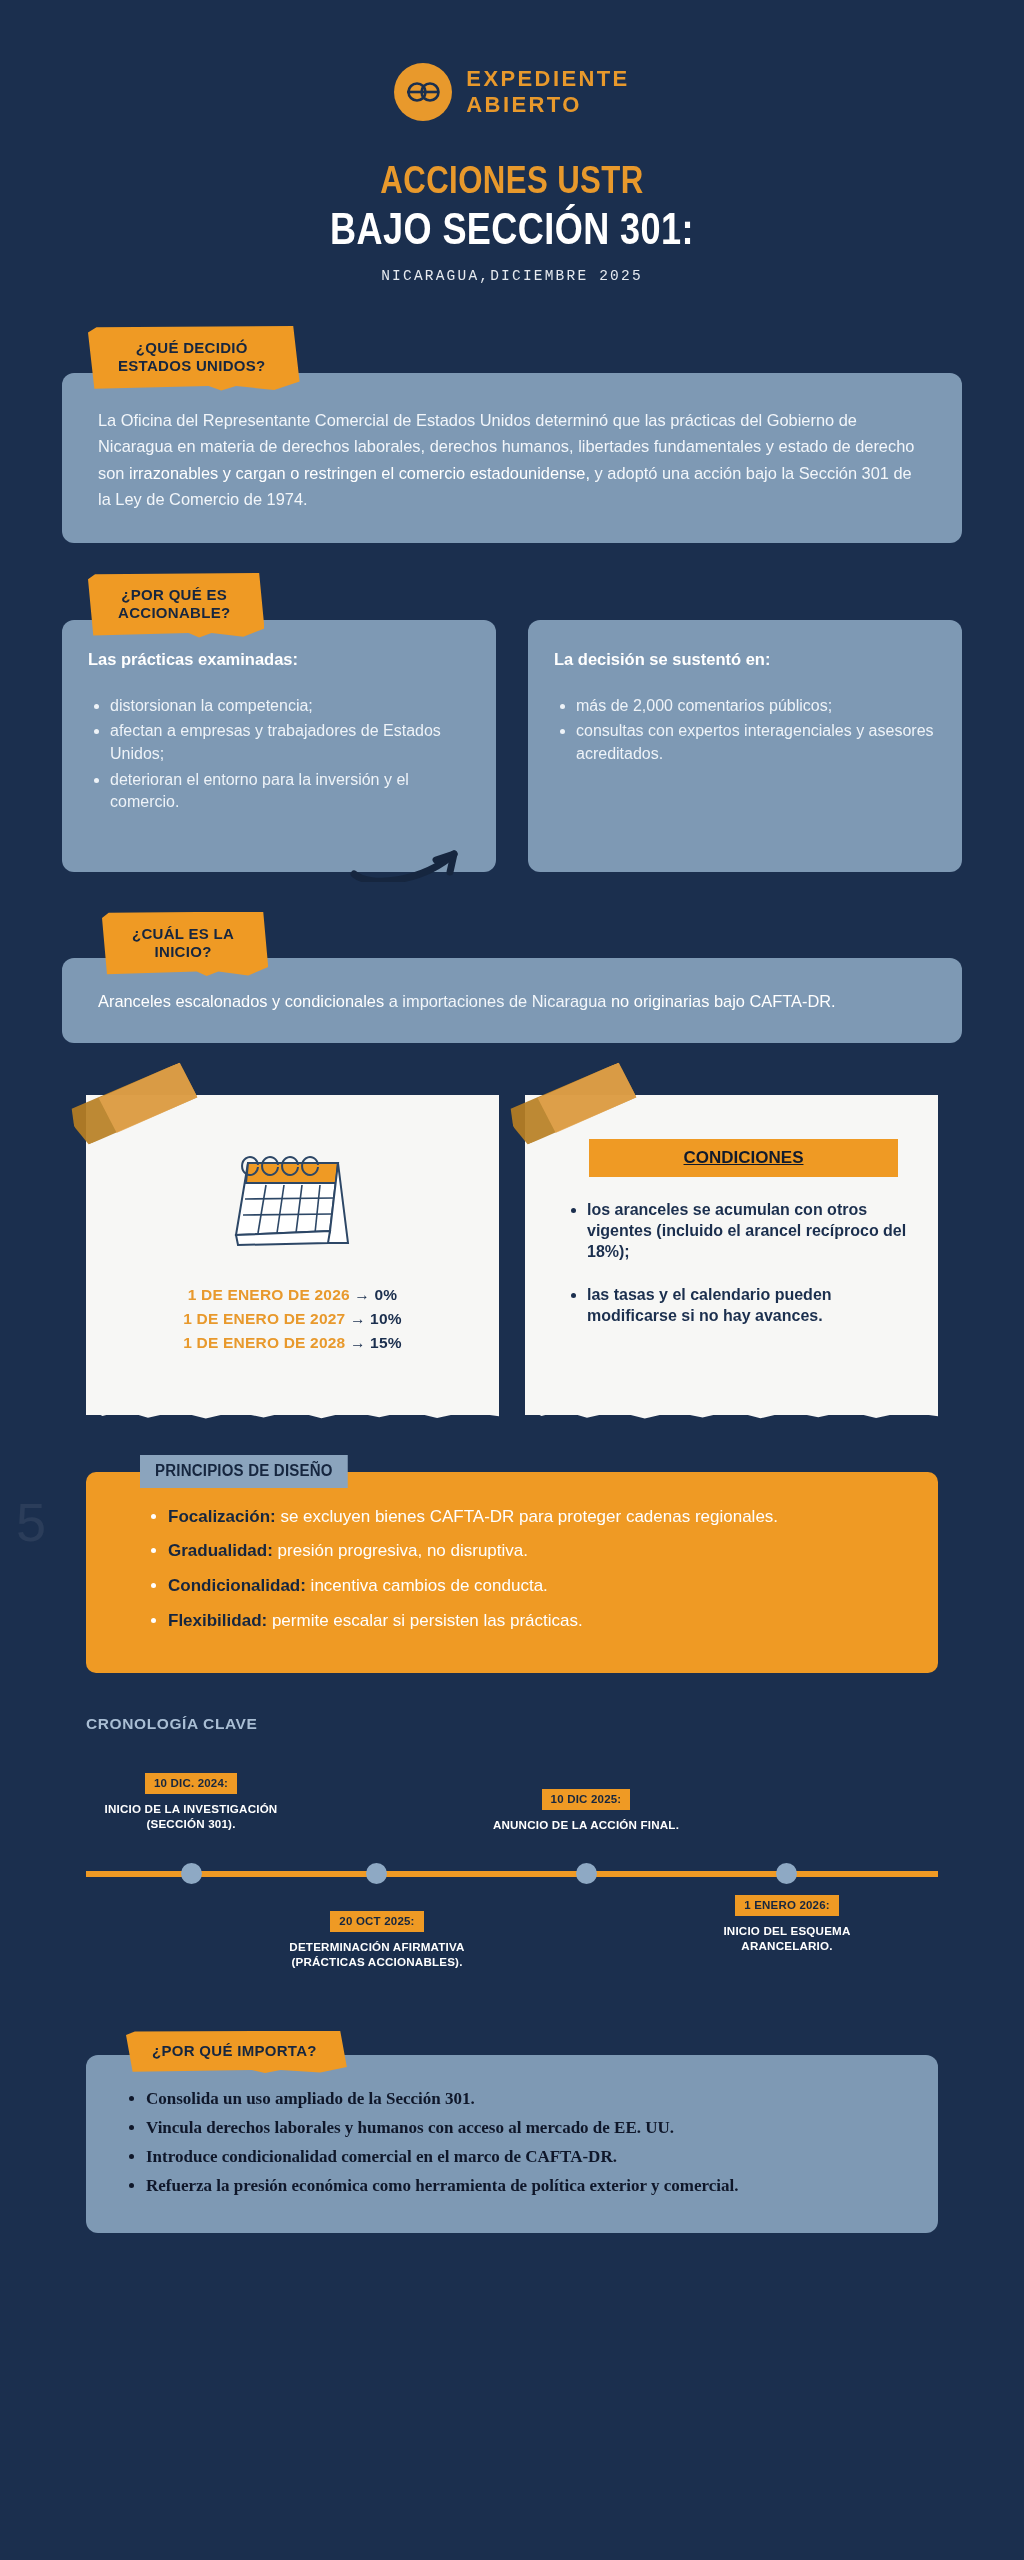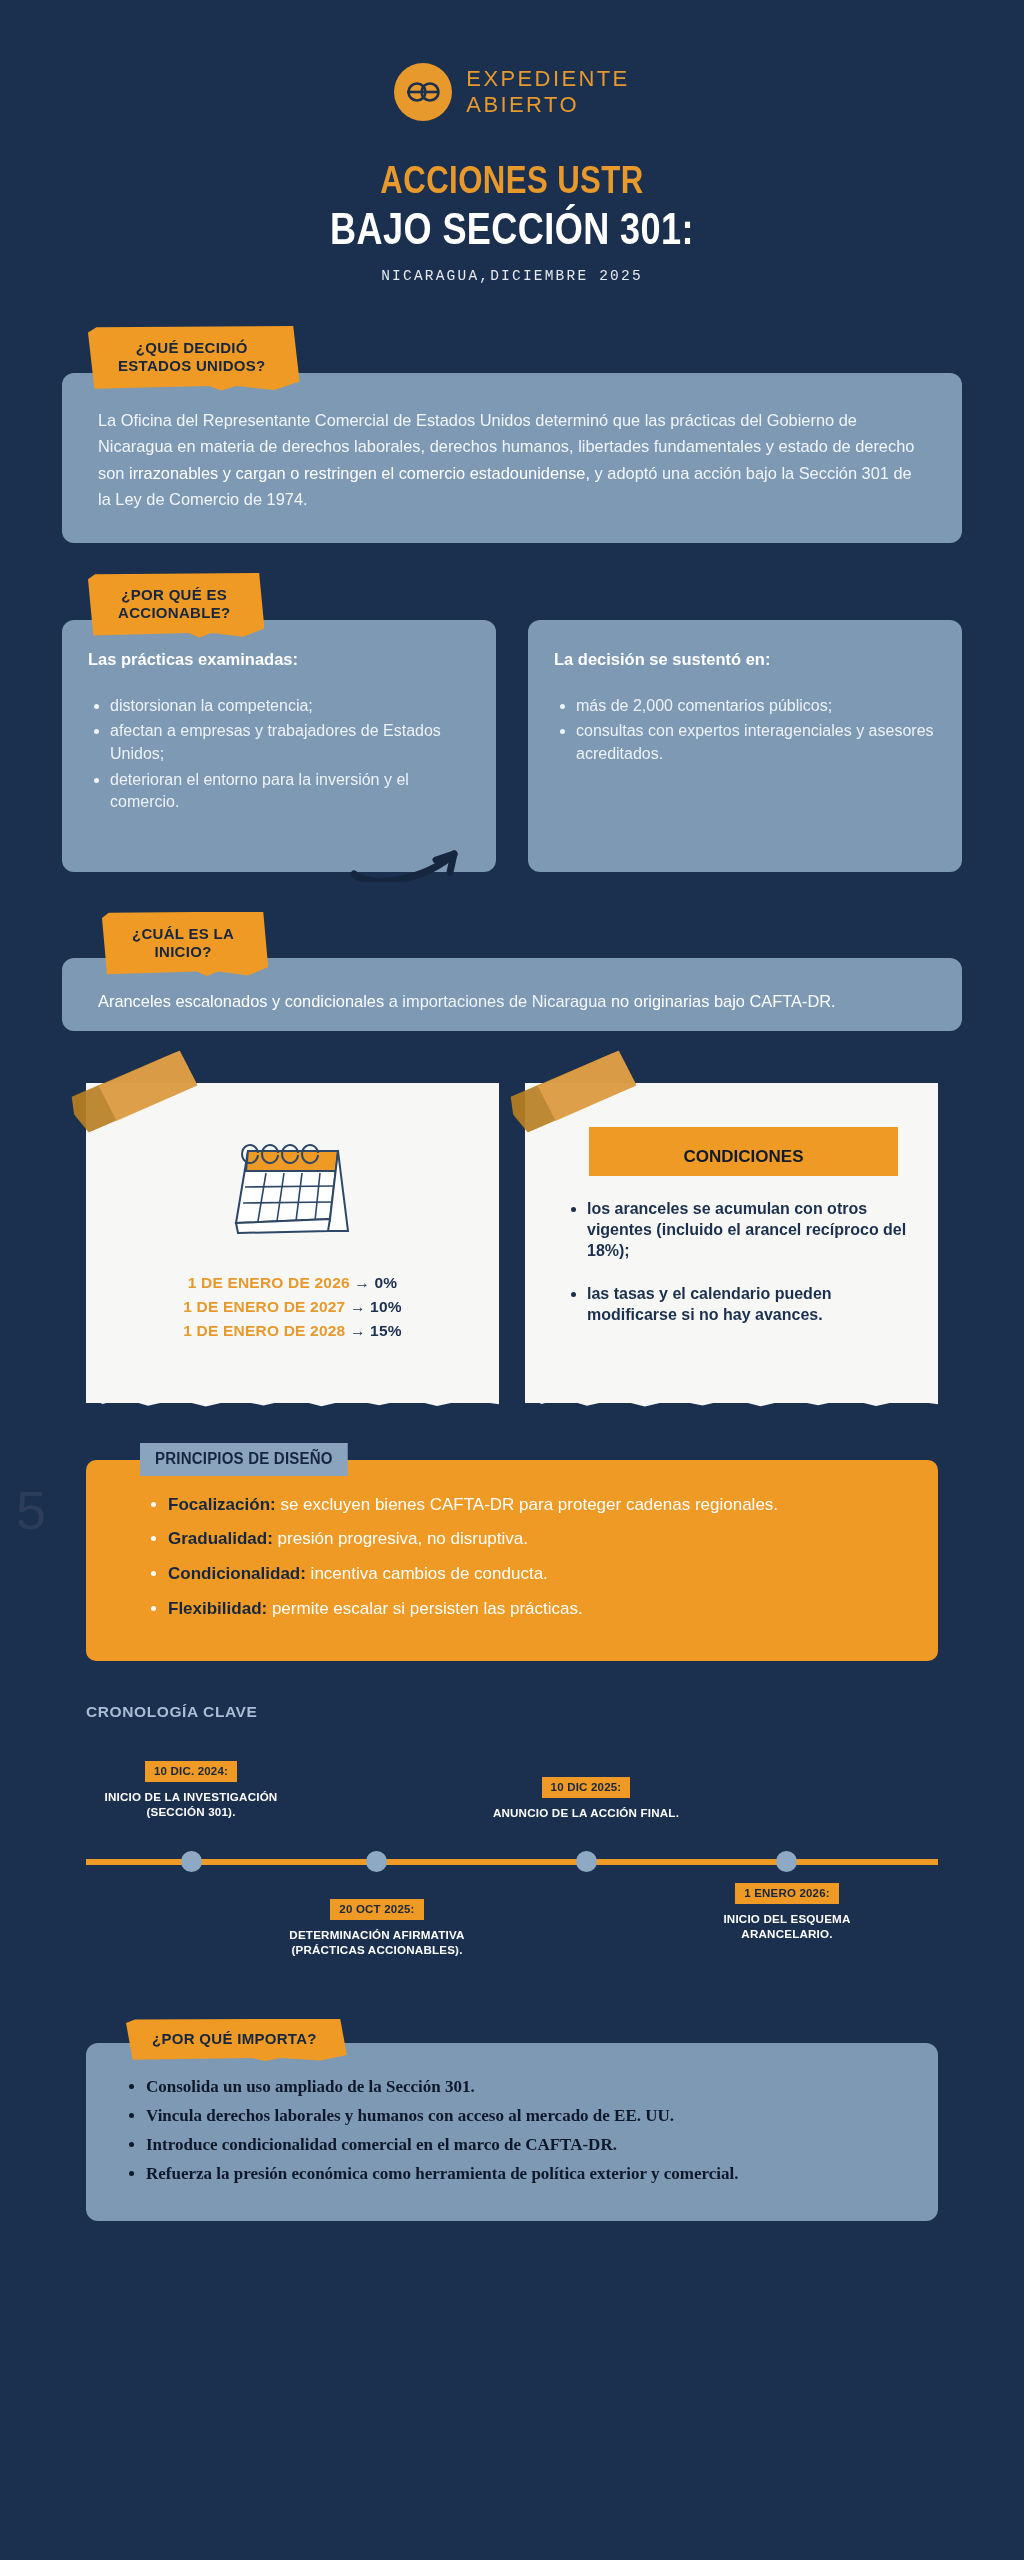--- a/index.html
+++ b/index.html
@@ -37,21 +37,21 @@
     border-radius: 50%;
     background: #e8992c;
     display: flex; align-items: center; justify-content: center;
     flex: 0 0 auto;
   }
   .brand-text {
     line-height: 1.16;
     color: #e8992c;
     font-size: 22px;
     letter-spacing: 2.4px;
-    font-weight: 400;
+    font-weight: 700;
   }
 
   
   .title-wrap { text-align: center; margin-top: 38px; }
   .title-1 {
     color: #e8992c;
     font-size: 38px;
     font-weight: 700;
     letter-spacing: 0.5px;
     transform: scaleX(0.82);
@@ -181,22 +181,23 @@
   .rate-line .val { color: #1b2f4e; }
   .rate-line .arr { color: #1b2f4e; }
 
   .cond-badge {
     display: block;
     background: #ef9a24;
     color: #101a2c;
     font-size: 17px;
     font-weight: 700;
     text-align: center;
-    padding: 20px 10px 9px 10px;
+    padding: 9px 10px 9px 10px;
     margin: 0 12px 22px 36px;
+    text-decoration: underline;
   }
   .cond-list { margin-left: 34px; }
   .cond-list li {
     color: #1b2f4e;
     font-weight: 700;
     font-size: 16px;
     line-height: 1.32;
     margin-bottom: 22px;
   }
 
@@ -367,21 +368,21 @@
     </div>
   </div>
 
   <div class="section" style="margin-top:40px;">
     <div style="margin-left:40px;">
       <div class="tag">
         <div>¿CUÁL ES LA</div>
         <div>INICIO?</div>
       </div>
     </div>
-    <div class="panel" style="padding:30px 36px 16px 36px;">
+    <div class="panel" style="padding:30px 36px 28px 36px;">
       <b>Aranceles escalonados y condicionales</b><span> a importaciones de Nicaragua </span><b>no originarias bajo CAFTA-DR.</b>
     </div>
   </div>
 
   <div class="papers">
 
     <div class="paper">
       <div class="tape"></div>
       <div class="tape-inner"></div>
       <div style="text-align:center;">

